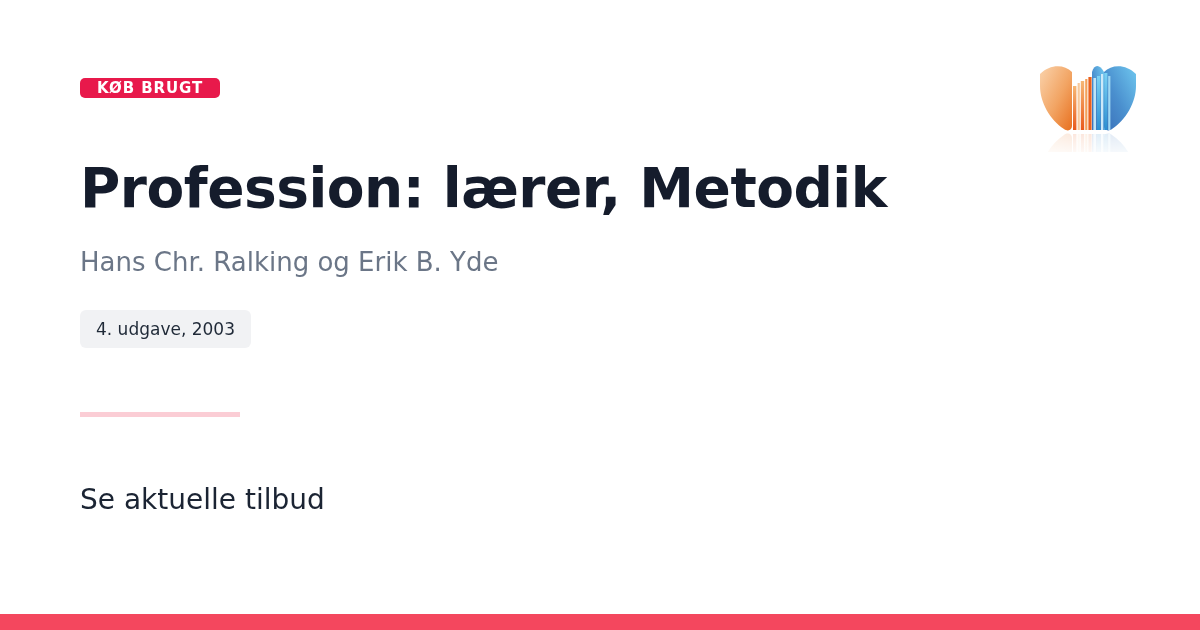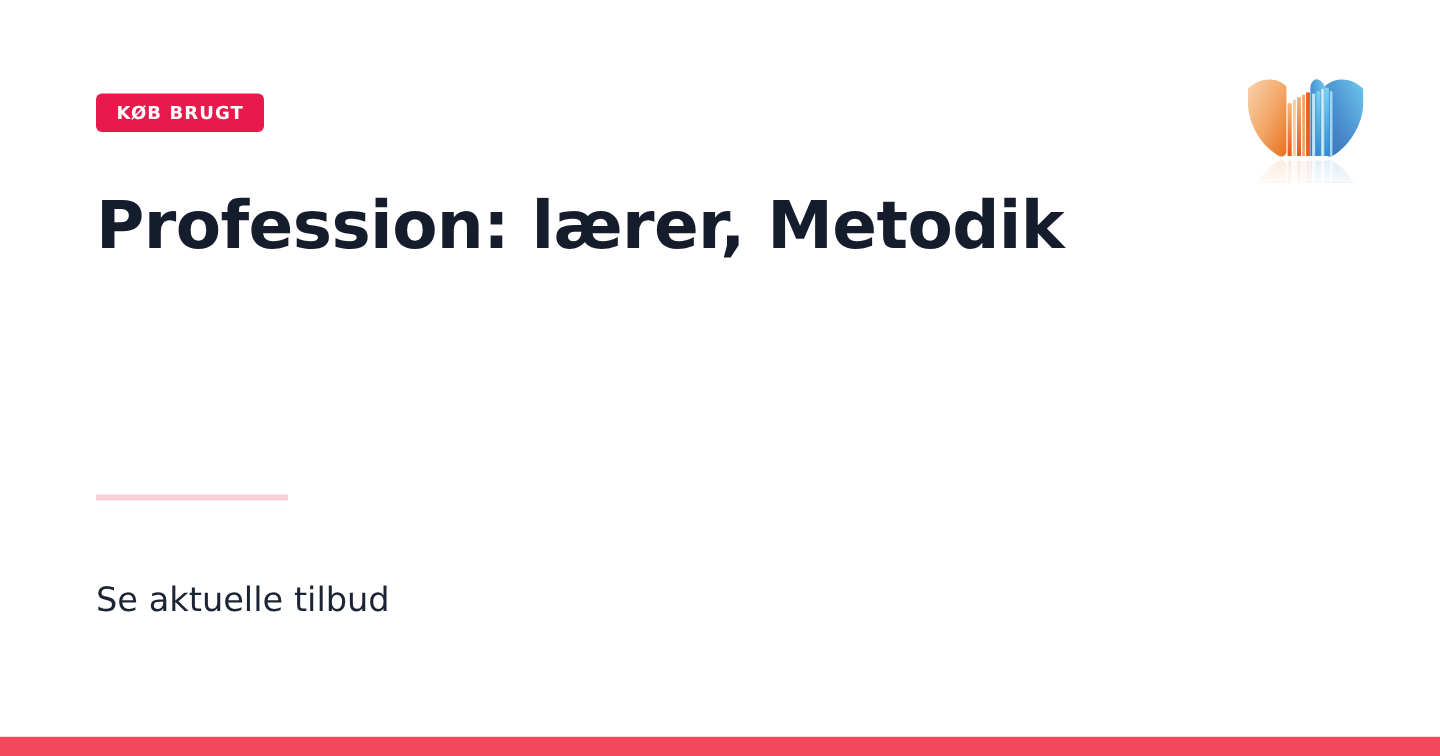--- a/index.html
+++ b/index.html
@@ -20,21 +20,21 @@
     height: 630px;
     box-sizing: border-box;
     background: #ffffff;
   }
 
   
   .badge {
     position: absolute;
     left: 80px;
     top: 78px;
-    height: 32px;
+    height: 20px;
     display: flex;
     align-items: center;
     padding: 0 17px;
     background: #E8194B;
     border-radius: 5px;
     box-sizing: border-box;
   }
   .badge-label {
     color: #ffffff;
     font-size: 15px;
@@ -143,21 +143,25 @@
 <body>
 
 <div class="card">
 
   <div class="badge">
     <span class="badge-label">KØB BRUGT</span>
   </div>
 
   <h1 class="title">Profession: lærer, Metodik</h1>
 
-
+  <p class="author">Hans Chr. Ralking og Erik B. Yde</p>
+
+  <div class="edition-chip">
+    <span class="edition-chip-label">4. udgave, 2003</span>
+  </div>
 
   <div class="divider"></div>
 
   <p class="cta">Se aktuelle tilbud</p>
 
   <div class="logo">
     <svg viewBox="0 0 112 100" xmlns="http://www.w3.org/2000/svg">
       <defs>
         <linearGradient id="lwing" x1="0" y1="0" x2="1" y2="1">
           <stop offset="0%" stop-color="#FAD3AC"></stop>

